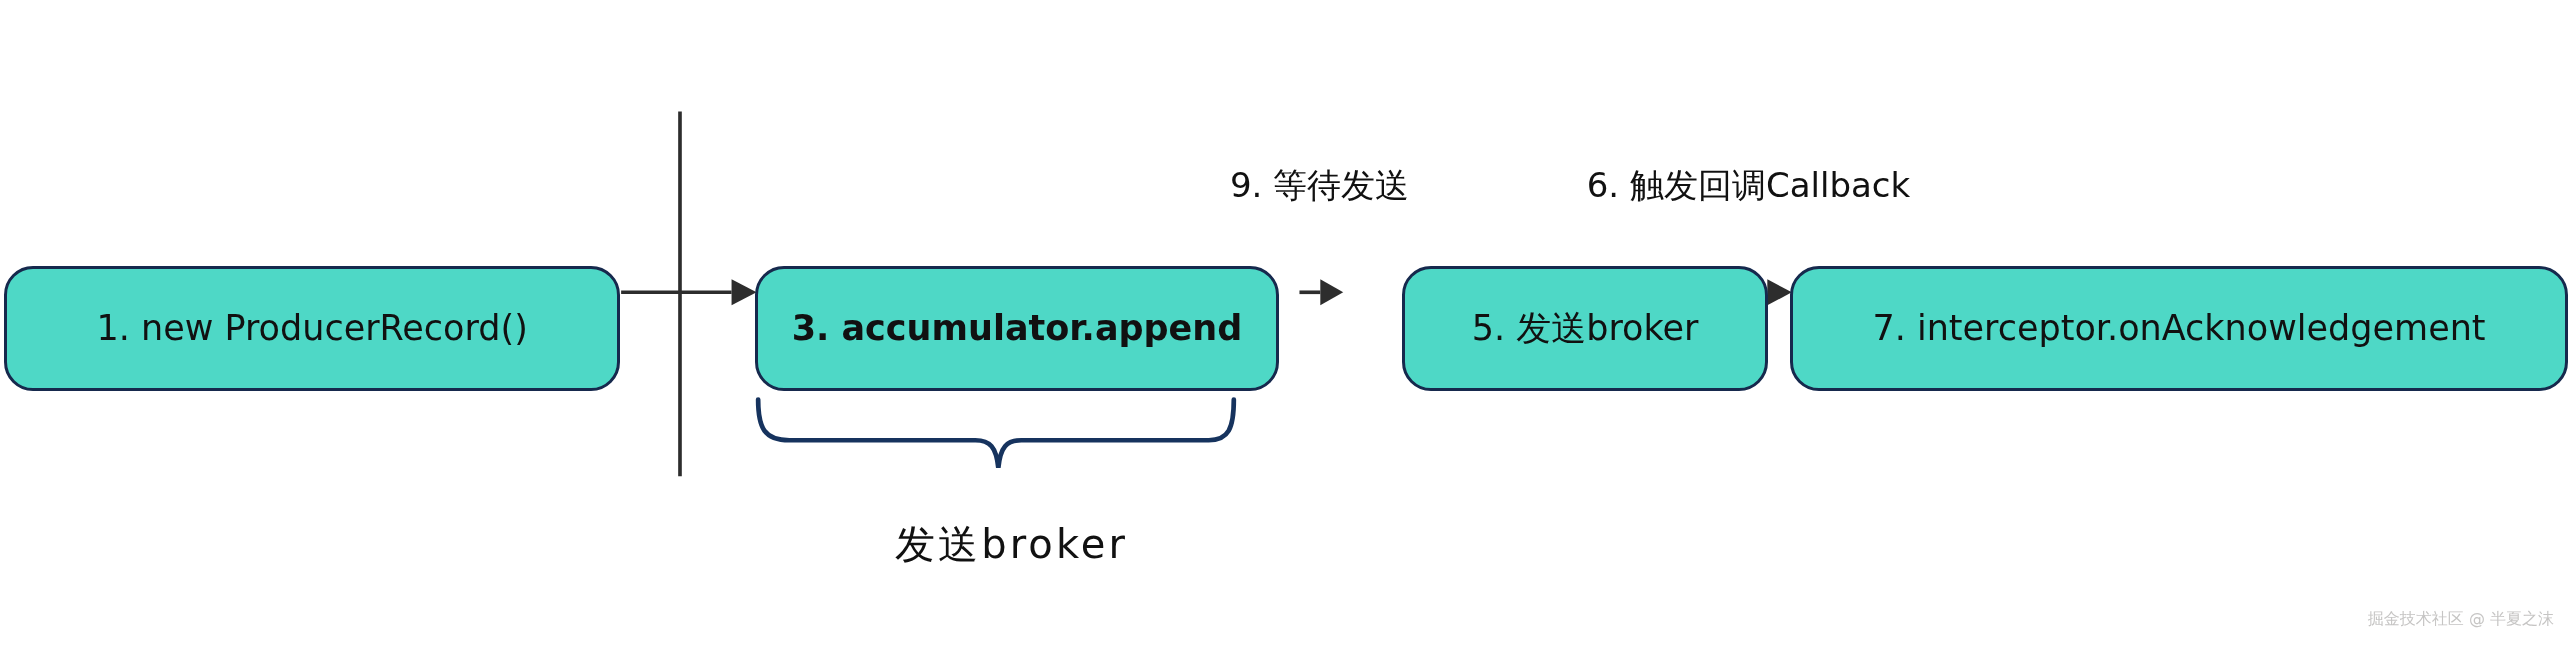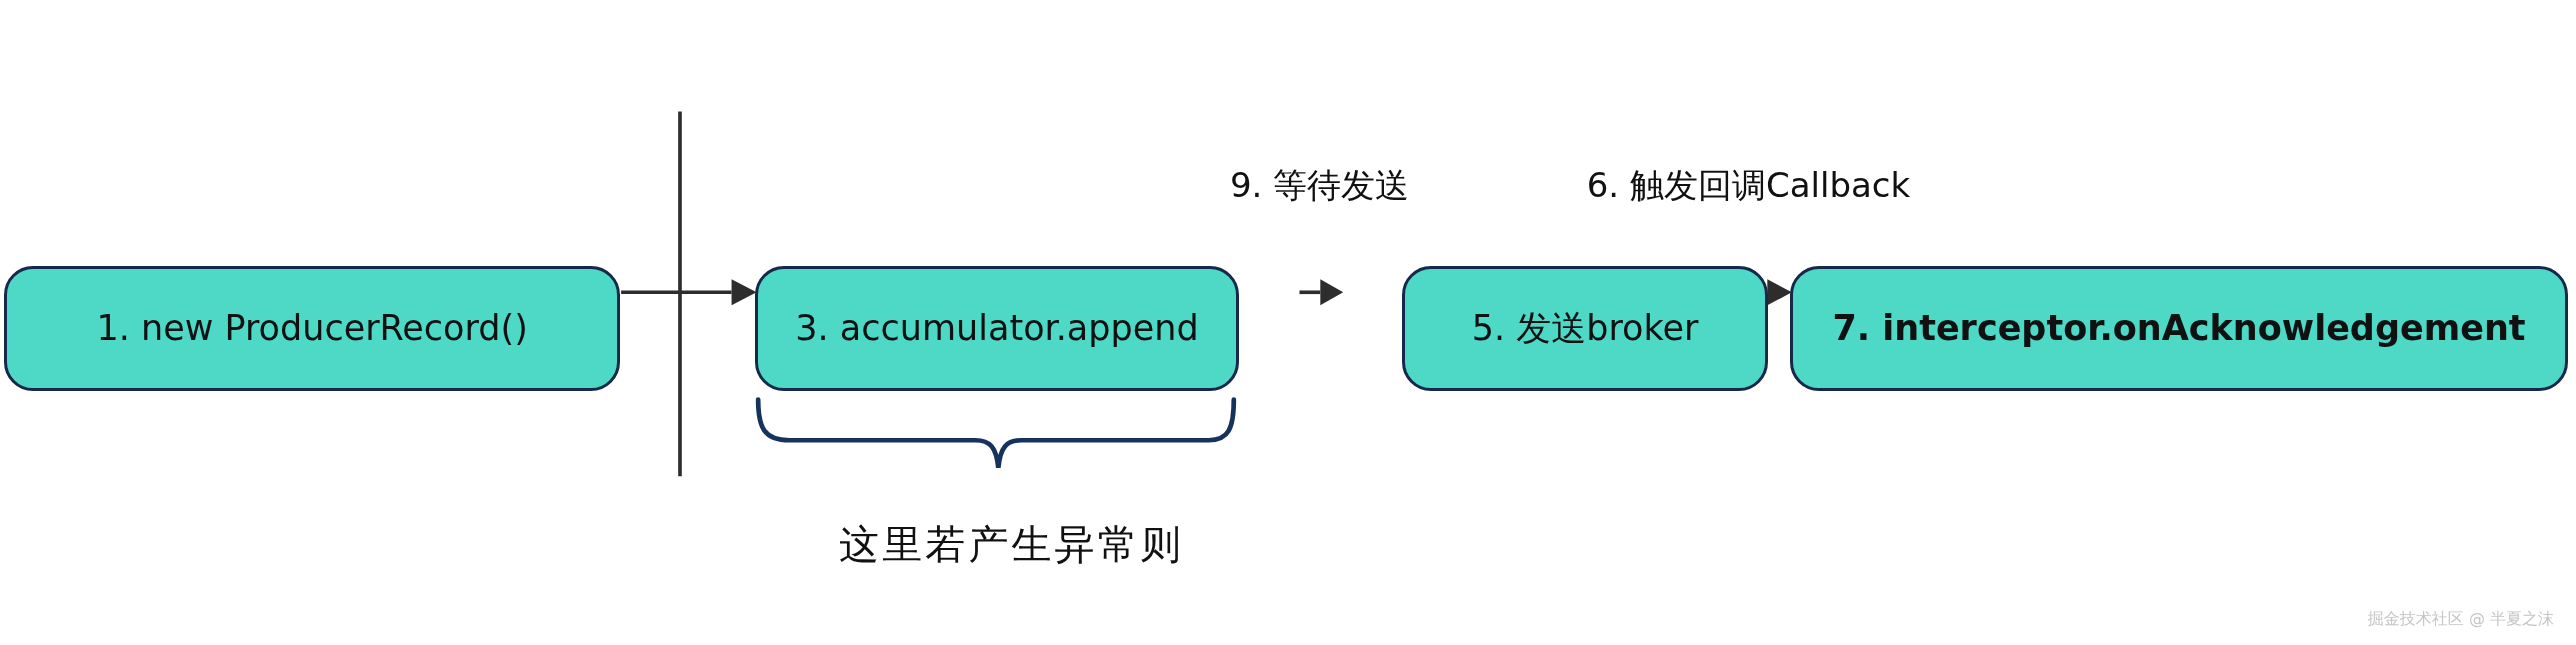--- a/index.html
+++ b/index.html
@@ -26,23 +26,23 @@
     background:var(--box-fill);
     border:3.6px solid var(--box-border);
     border-radius:29px;
     display:flex;align-items:center;justify-content:center;
     font-size:35px;
     white-space:nowrap;
     line-height:1;
     margin-top:36px;
   }
   .node-1{left:4.2px;width:616px;}
-  .node-3{left:755px;width:484px;}
+  .node-3{left:755px;width:524px;font-weight:bold;}
   .node-5{left:1402px;width:366px;}
-  .node-7{left:1790px;width:778px;font-weight:bold;}
+  .node-7{left:1790px;width:778px;}
   .overlay{
     position:absolute;left:0;top:0;width:2576px;height:645px;
   }
   .flow-line{stroke:var(--arrow);stroke-width:7;fill:none;}
   .flow-head{fill:var(--arrow);stroke:none;}
   .brace-path{stroke:var(--brace);stroke-width:9;fill:none;stroke-linecap:round;}
   .annotation{
     position:absolute;
     text-align:center;
     white-space:nowrap;
@@ -101,19 +101,19 @@
   </div>
   <div class="node node-7">
     <span>7. interceptor.onAcknowledgement</span>
   </div>
 
 
   <div class="annotation ann-wait">9. 等待发送</div>
 
   <div class="annotation ann-callback">6. 触发回调Callback</div>
 
-  <div class="annotation ann-exc1">这里若产生异常则</div>
+  <div class="annotation ann-exc1">发送broker</div>
 
 
   <div class="watermark">掘金技术社区 @ 半夏之沫</div>
 
 </div>
 
 
 </body></html>

